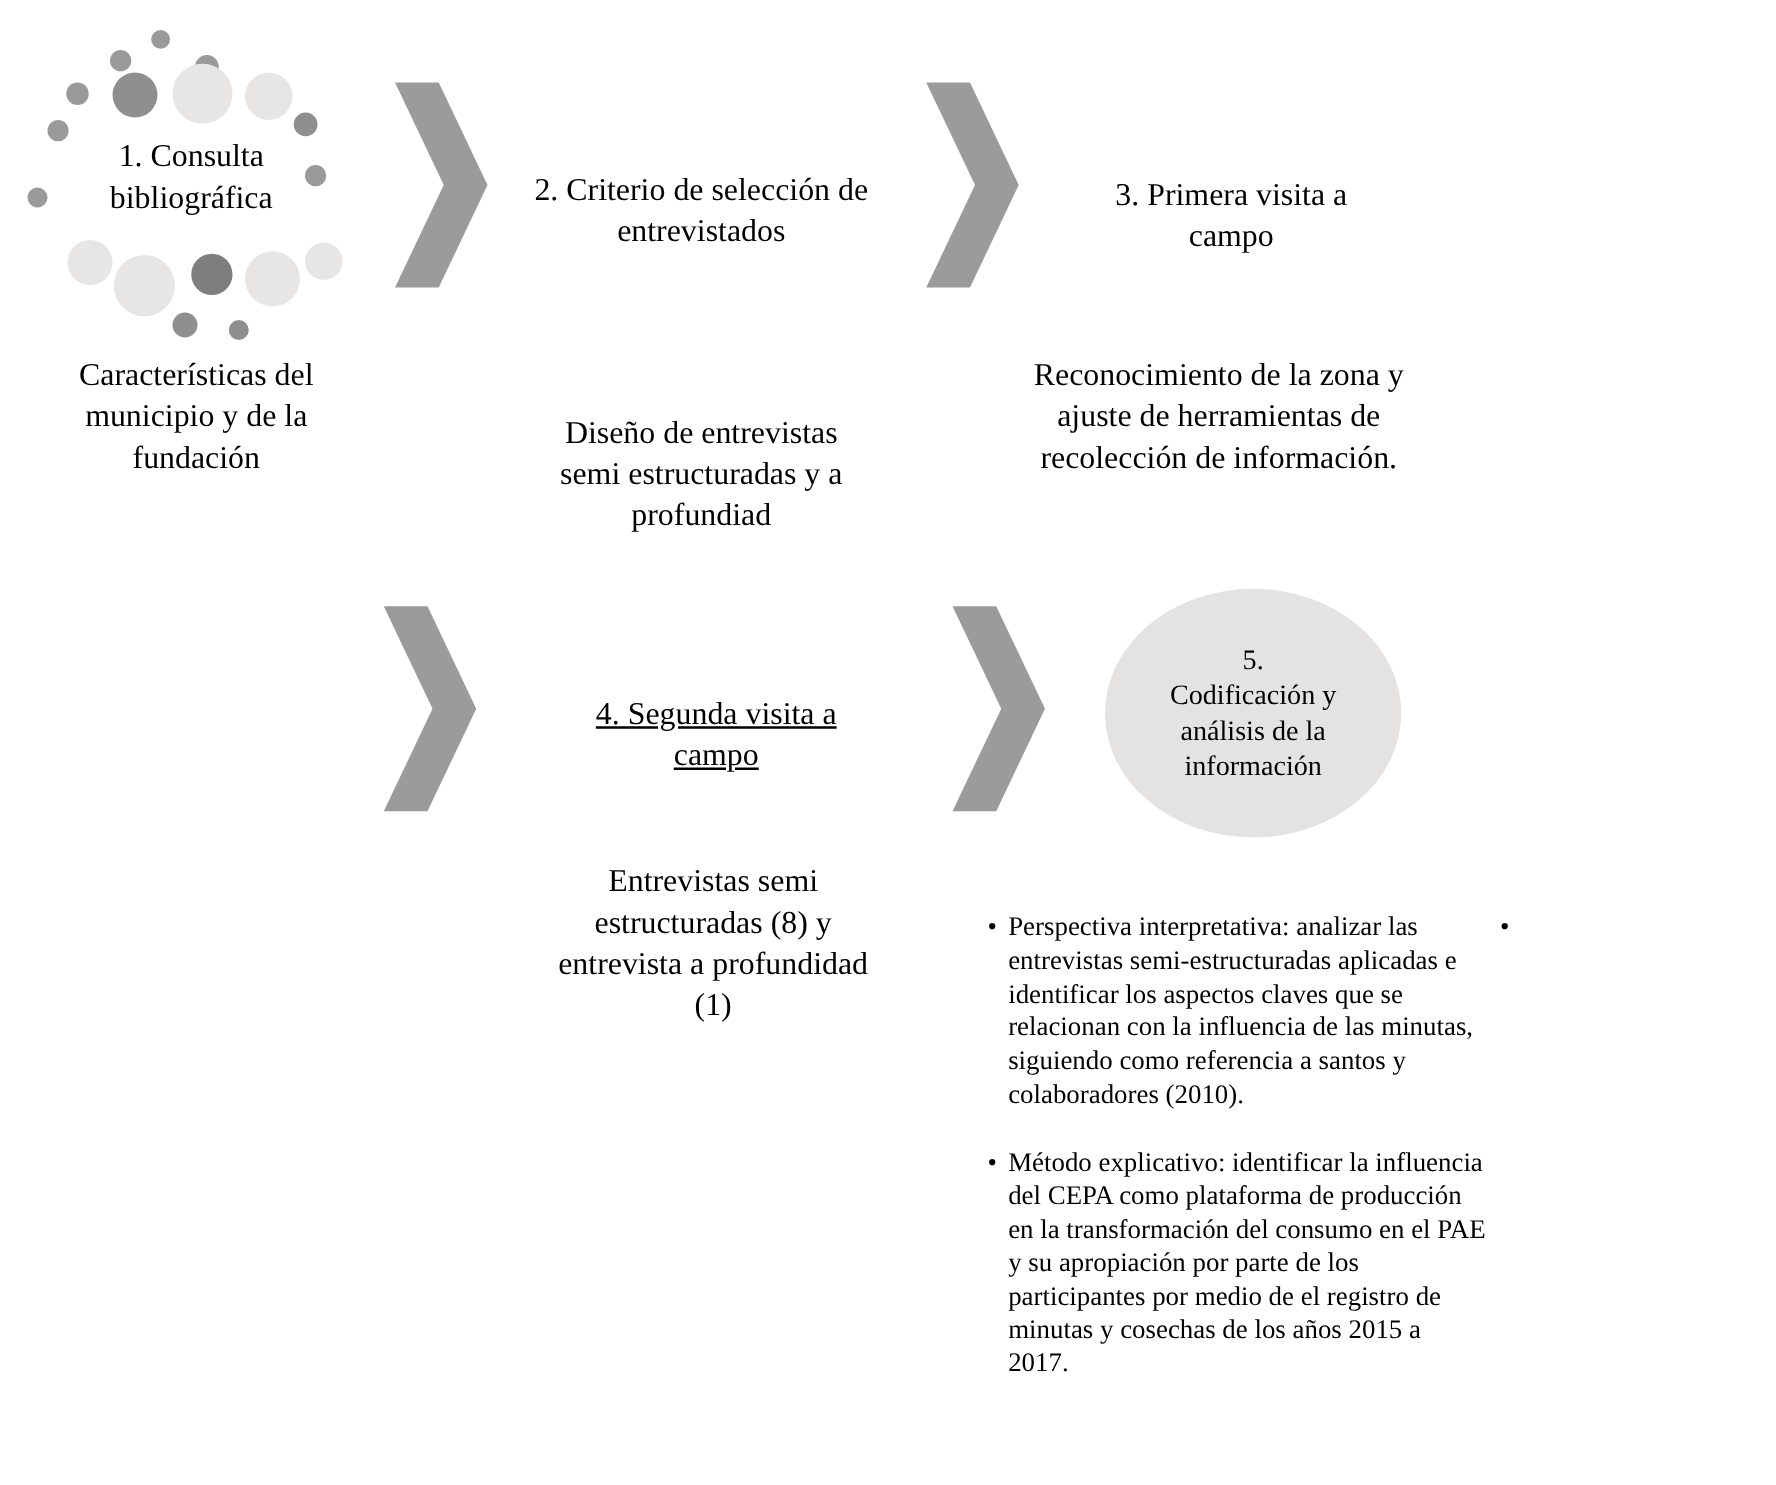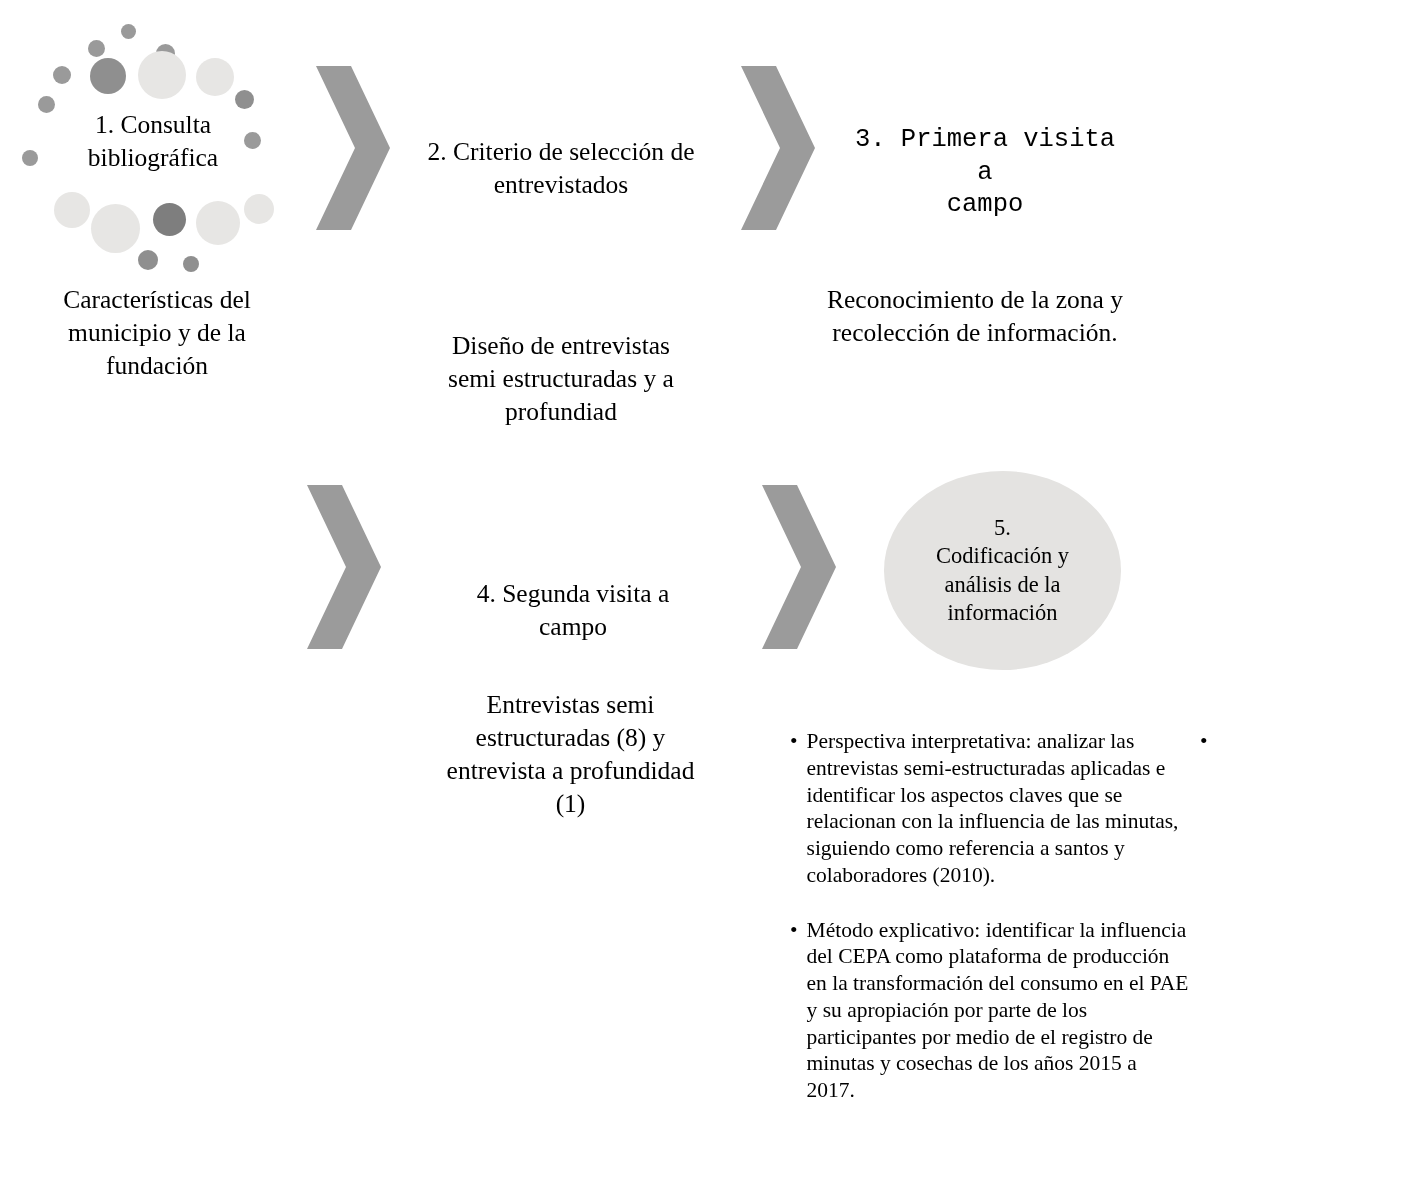--- a/index.html
+++ b/index.html
@@ -147,49 +147,50 @@
     <div>2. Criterio de selección de</div>
     <div>entrevistados</div>
   </div>
 
   <div class="chevron" style="left:737px; top:64px;">
     <svg width="82" height="168" viewBox="0 0 82 168" aria-hidden="true">
       <polygon points="4,2 39,2 78,84 39,166 4,166 43,84" fill="#9b9b9b"></polygon>
     </svg>
   </div>
 
-  <div class="step-title" style="left:840px; top:96px; width:290px;font-family:Liberation Mono, monospace;">
+  <div class="step-title" style="left:840px; top:112px; width:290px;">
     <div>3. Primera visita a</div>
     <div>campo</div>
   </div>
 
   <div class="step-desc" style="left:26px; top:283px; width:262px;">
     <div>Características del</div>
     <div>municipio y de la</div>
     <div>fundación</div>
   </div>
 
   <div class="step-desc" style="left:396px; top:283px; width:330px;margin-top:46px;">
     <div>Diseño de entrevistas</div>
     <div>semi estructuradas y a</div>
     <div>profundiad</div>
   </div>
 
   <div class="step-desc" style="left:775px; top:283px; width:400px;">
     <div>Reconocimiento de la zona y</div>
+    <div>ajuste de herramientas de</div>
     <div>recolección de información.</div>
   </div>
 
   <div class="chevron" style="left:303px; top:483px;">
     <svg width="82" height="168" viewBox="0 0 82 168" aria-hidden="true">
       <polygon points="4,2 39,2 78,84 39,166 4,166 43,84" fill="#9b9b9b"></polygon>
     </svg>
   </div>
 
-  <div class="step-title" style="left:418px; top:550px; width:310px;">
+  <div class="step-title" style="left:418px; top:527px; width:310px;text-decoration:underline;">
     <div>4. Segunda visita a</div>
     <div>campo</div>
   </div>
 
   <div class="chevron" style="left:758px; top:483px;">
     <svg width="82" height="168" viewBox="0 0 82 168" aria-hidden="true">
       <polygon points="4,2 39,2 78,84 39,166 4,166 43,84" fill="#9b9b9b"></polygon>
     </svg>
   </div>
 

